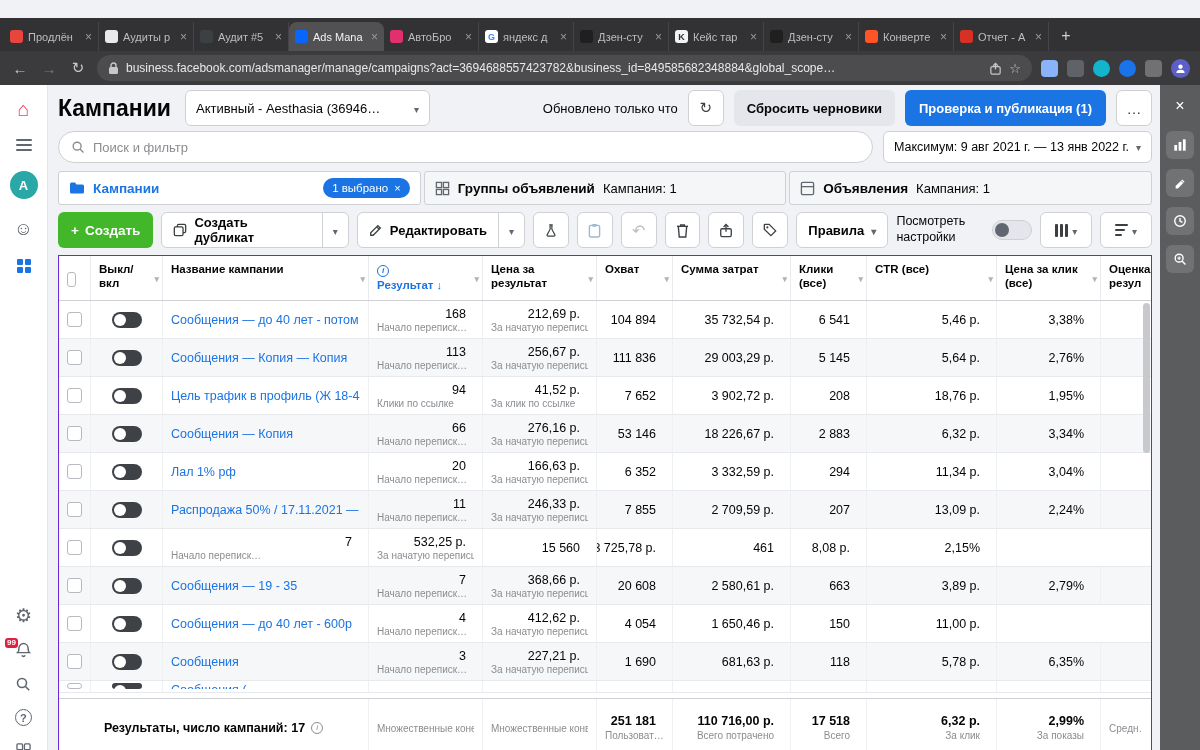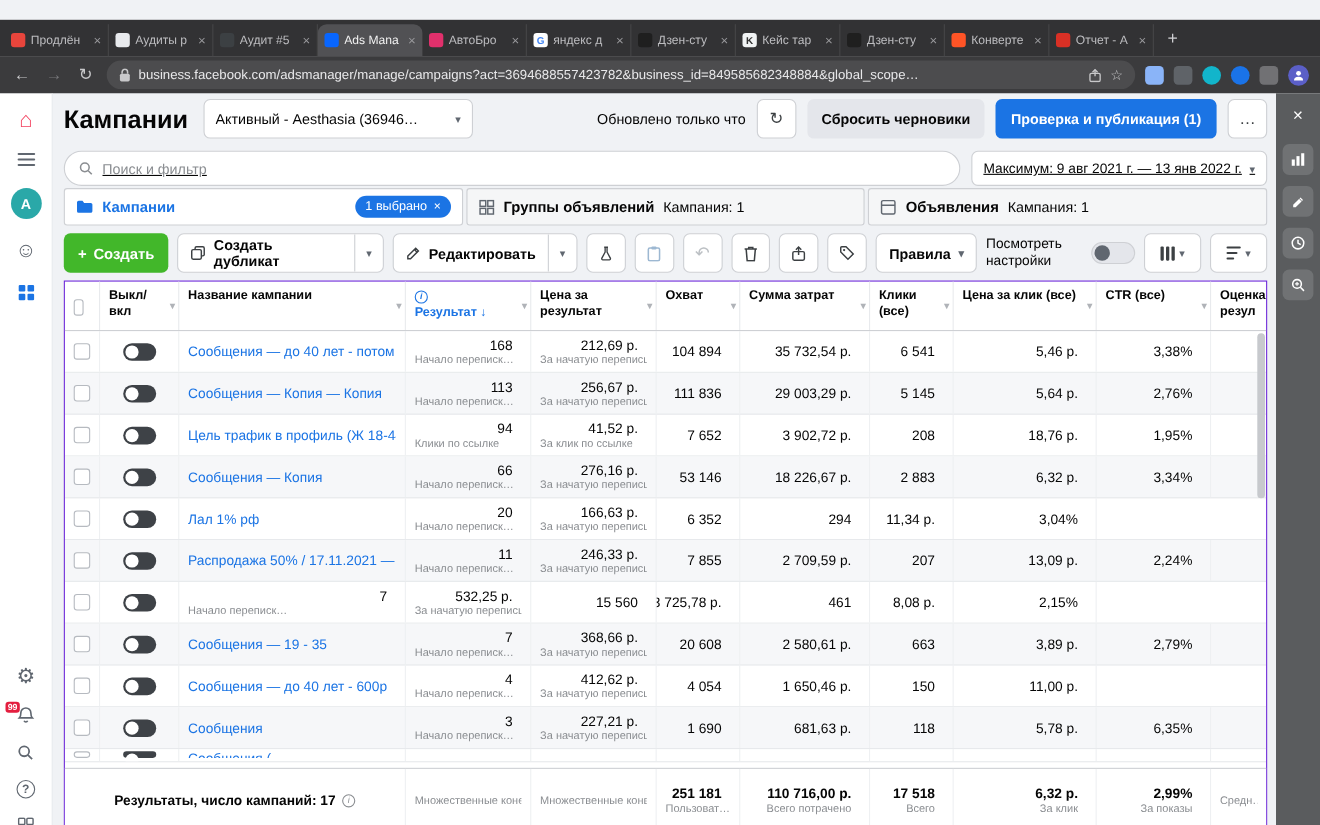--- a/index.html
+++ b/index.html
@@ -50,21 +50,21 @@
   .page-title { font-size:23px; font-weight:bold; margin-right:4px; }
   .acct-select { height:36px; min-width:245px; max-width:245px; background:#fff; border:1px solid #ced0d4; border-radius:6px; display:flex; align-items:center; gap:8px; padding:0 10px; font-size:13px; }
   .acct-select span.txt { flex:1; white-space:nowrap; overflow:hidden; }
   .spacer { flex:1; }
   .updated { font-size:13px; }
   .sqbtn { height:36px; width:36px; background:#fff; border:1px solid #ced0d4; border-radius:6px; display:flex; align-items:center; justify-content:center; font-size:15px; color:#3c4043; }
   .btn-gray { height:36px; background:#e4e6eb; border-radius:6px; padding:0 13px; font-size:13px; font-weight:bold; display:flex; align-items:center; }
   .btn-blue { height:36px; background:#1b74e4; color:#fff; border-radius:6px; padding:0 14px; font-size:13px; font-weight:bold; display:flex; align-items:center; }
 
   
-  .band2 { height:38px; display:flex; align-items:flex-end; gap:10px; padding:0 8px 0 10px;text-decoration:underline; }
+  .band2 { height:38px; display:flex; align-items:flex-start; gap:10px; padding:0 8px 0 10px; }
   .searchbox { flex:1; height:32px; background:#fff; border:1px solid #ced0d4; border-radius:16px; display:flex; align-items:center; gap:8px; padding:0 12px; }
   .search-input { border:none; outline:none; flex:1; font-size:13px; font-family:"Liberation Sans",sans-serif; color:#050505; background:transparent; }
   .search-input::placeholder { color:#8a8d91; }
   .date-btn { height:32px; background:#fff; border:1px solid #ced0d4; border-radius:6px; display:flex; align-items:center; gap:7px; padding:0 10px; font-size:12.5px; }
 
   
   .band3 { height:38px; display:flex; gap:3px; padding:2px 8px 2px 10px; }
   .vtab { flex:1; border:1px solid #ced0d4; border-radius:3px; background:#f5f6f7; display:flex; align-items:center; gap:8px; padding:0 10px; min-width:0; }
   .vtab.active { background:#fff; }
   .vtab .lbl { font-size:13.5px; font-weight:bold; white-space:nowrap; }
@@ -457,22 +457,22 @@
           <div class="hc"><span>Название кампании</span><span class="hcaret"></span></div>
           <div class="hc">
             <span class="info-i">i</span><br>
             <span class="h-blue">Результат</span><span class="sortarrow">↓</span>
             <span class="hcaret"></span>
           </div>
           <div class="hc"><span>Цена за результат</span><span class="hcaret"></span></div>
           <div class="hc"><span>Охват</span><span class="hcaret"></span></div>
           <div class="hc"><span>Сумма затрат</span><span class="hcaret"></span></div>
           <div class="hc"><span>Клики (все)</span><span class="hcaret"></span></div>
+          <div class="hc"><span>CTR (все)</span><span class="hcaret"></span></div>
           <div class="hc"><span>Цена за клик (все)</span><span class="hcaret"></span></div>
-          <div class="hc"><span>CTR (все)</span><span class="hcaret"></span></div>
           <div class="hc"><span>Оценка резул</span></div>
         </div>
 
         <div class="rowsarea">
           <div id="rows">
   <div class="tgrid trow">
     <div class="c c-check">
                   <span class="checkbox"></span>
                 </div>
     <div class="c c-toggle">
@@ -587,20 +587,21 @@
                 </div>
     <div class="c">
       <span class="num">20</span>
       <span class="subl">Начало переписк…</span>
     </div>
     <div class="c">
       <span class="num">166,63 р.</span>
       <span class="subl">За начатую переписц…</span>
     </div>
     <div class="c r">6 352</div>
+    <div class="c r">3 332,59 р.</div>
     <div class="c r">294</div>
     <div class="c r">11,34 р.</div>
     <div class="c r">3,04%</div>
     <div class="c"></div>
   </div>
 
   <div class="tgrid trow">
     <div class="c c-check">
                   <span class="checkbox"></span>
                 </div>

